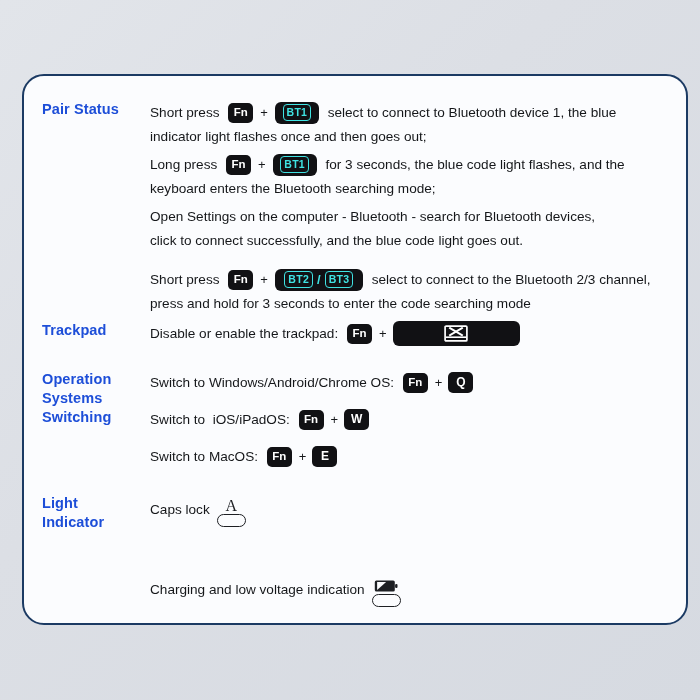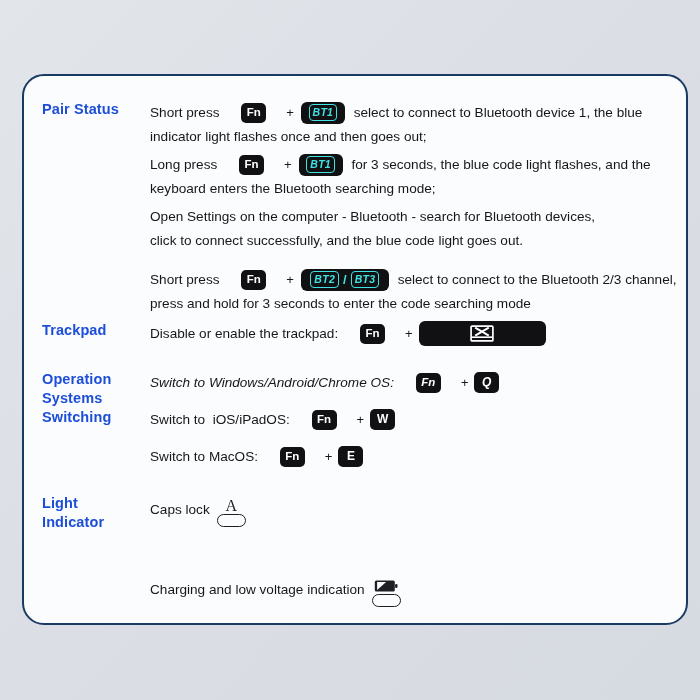--- a/index.html
+++ b/index.html
@@ -78,21 +78,21 @@
     border-radius: 5px;
     font-weight: bold;
     box-sizing: border-box;
     vertical-align: middle;
   }
   .key-fn {
     min-width: 25px;
     height: 20px;
     font-size: 11.5px;
     padding: 0 4px;
-    margin: 0 18px;
+    margin: 0 5px;
   }
   .key-letter {
     min-width: 25px;
     height: 21px;
     font-size: 12px;
     padding: 0 5px;
     margin: 0 4px;
   }
   .plus {
     font-size: 13px;
@@ -119,21 +119,20 @@
     border: 1.4px solid #3fe3e3;
     border-radius: 4px;
     color: #3fe3e3;
     font-size: 10.5px;
     font-weight: bold;
     letter-spacing: .3px;
     line-height: 1;
     padding: 2px 3px 3px;
     min-width: 28px;
     box-sizing: border-box;
-    font-style: italic;
   }
   .bt-slash {
     color: #3fe3e3;
     font-weight: bold;
     font-size: 13px;
     margin: 0 4px;
   }
 
   
   .key-wide {
@@ -265,21 +264,21 @@
           </div>
         </div>
       </div>
       <div class="row" style="top: 294px; left: 0px; width: 666px;">
         <div class="row-label">
           <div>Operation</div>
           <div>Systems</div>
           <div>Switching</div>
         </div>
         <div class="row-body" style="position: relative; height: 102px;">
-          <div class="line" style="position: absolute; left: 14px; top: 0px; font-style: italic;">
+          <div class="line" style="position: absolute; left: 14px; top: 0px;">
             <span class="txt">Switch to Windows/Android/Chrome OS: </span>
             <span class="key key-fn">Fn</span>
             <span class="plus">+</span>
             <span class="key key-letter">Q</span>
           </div>
           <div class="line" style="position: absolute; left: 14px; top: 37px;">
             <span class="txt">Switch to  iOS/iPadOS: </span>
             <span class="key key-fn">Fn</span>
             <span class="plus">+</span>
             <span class="key key-letter">W</span>

